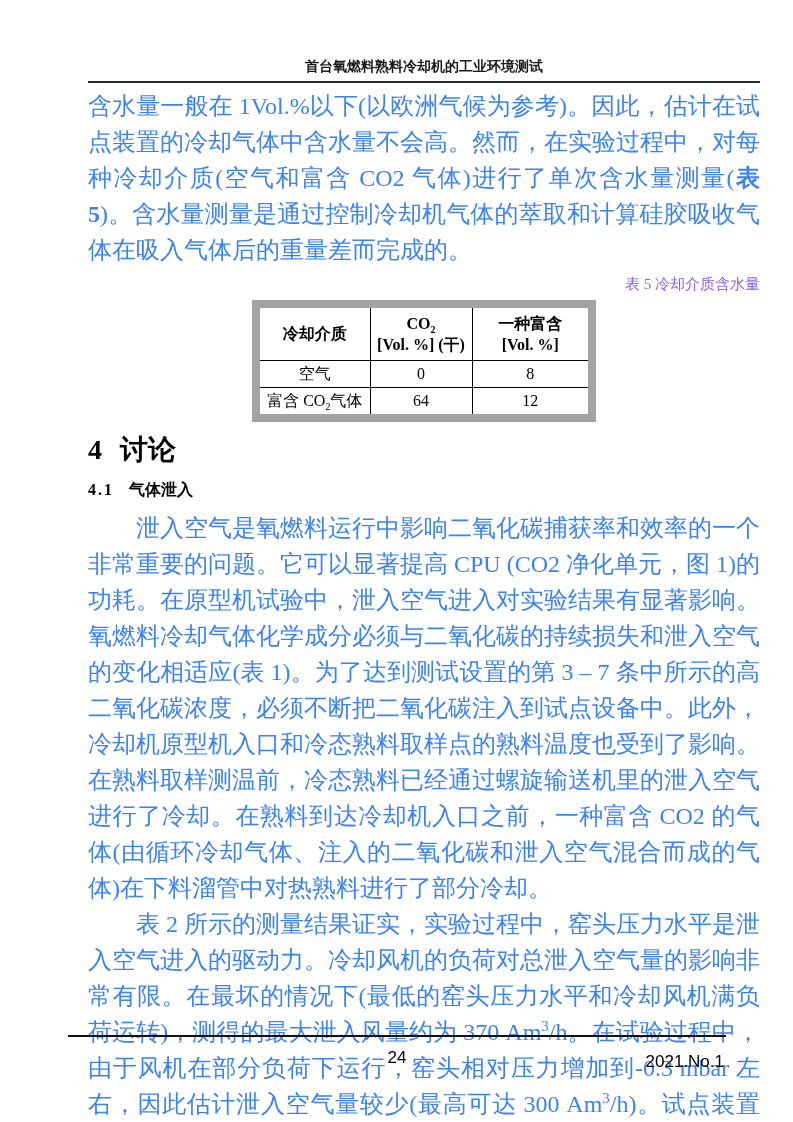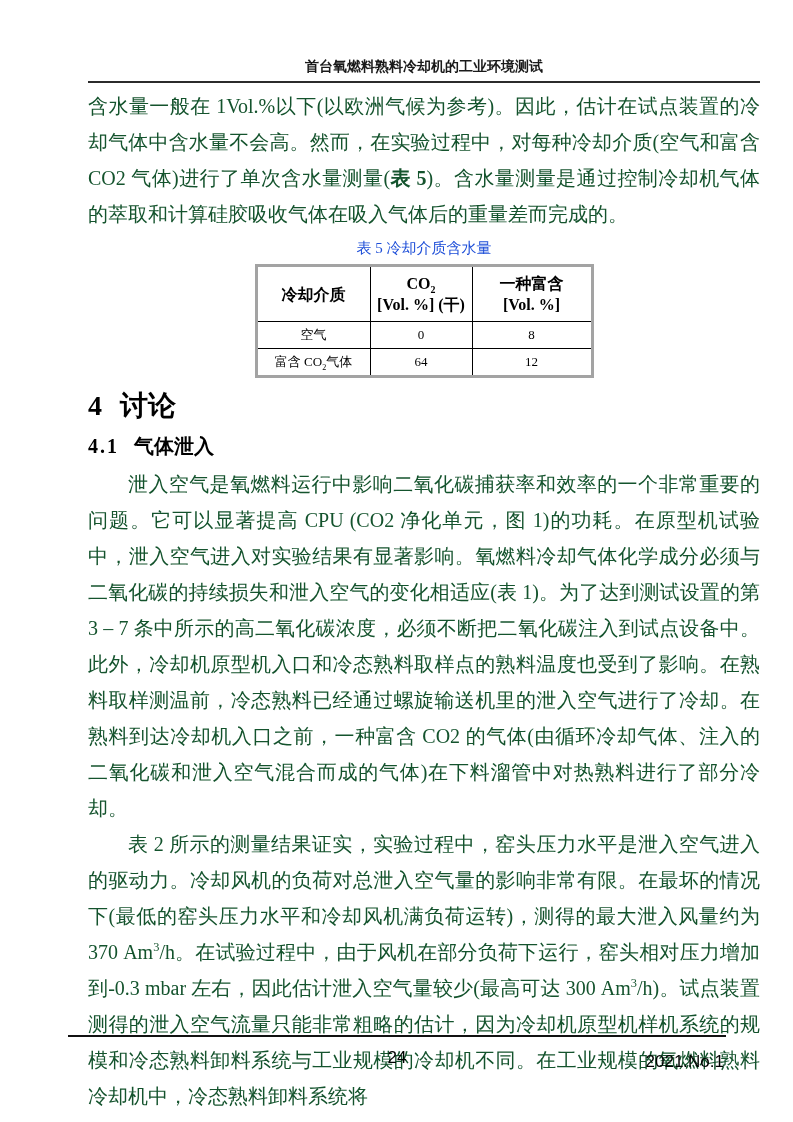--- a/index.html
+++ b/index.html
@@ -24,80 +24,80 @@
     color: #1a1a1a;
   }
   .header-rule {
     margin-top: 4px;
     border-bottom: 2.5px solid #2b2b2b;
   }
 
   
   .body-p {
     margin: 0;
-    font-size: 20px;
+    font-size: 24px;
     line-height: 36px;
     text-align: justify;
     text-indent: 2em;
-    color: #14532d;
+    color: #3b82f6;
   }
   .body-p.noindent { text-indent: 0; }
   .p1 { margin-top: 5px; }
   .p2 { margin-top: 7px; }
   .p3 { margin-top: 0; }
   .bseg { font-weight: bold; }
   sup.u3 { font-size: 62%; vertical-align: super; line-height: 0; }
 
   
   .table-caption {
     margin-top: 6px;
-    text-align: center;
+    text-align: right;
     font-size: 15px;
     line-height: 21px;
-    color: #1d4ed8;
+    color: #8b5cf6;
   }
   table.data-table {
     margin: 5px auto 0 auto;
     border-collapse: collapse;
-    border: 3px solid #a3a3a3;
+    border: 8px solid #a3a3a3;
     table-layout: fixed;
     width: 336px;
   }
   table.data-table th, table.data-table td {
     border: 1.5px solid #000;
     text-align: center;
     vertical-align: middle;
     padding: 2px 3px;
   }
   table.data-table th {
     font-size: 16px;
     font-weight: bold;
     line-height: 21px;
     height: 56px;
   }
   table.data-table td {
-    font-size: 13px;
+    font-size: 16px;
     font-weight: normal;
     height: 27px;
     line-height: 22px;
   }
   .cl { display: block; }
   sub.s2 { font-size: 62%; vertical-align: sub; line-height: 0; }
 
   
   h2.sec {
     margin: 14px 0 0 0;
     font-size: 28px;
     line-height: 28px;
     font-weight: bold;
   }
   h2.sec .num { margin-right: 18px; }
   h3.subsec {
     margin: 13px 0 0 0;
-    font-size: 20px;
+    font-size: 16px;
     line-height: 26px;
     font-weight: bold;
   }
   h3.subsec .num { margin-right: 15px; letter-spacing: 2px; }
 
   
   .footer {
     position: absolute;
     left: 68px; right: 67px;
     top: 1035px;

